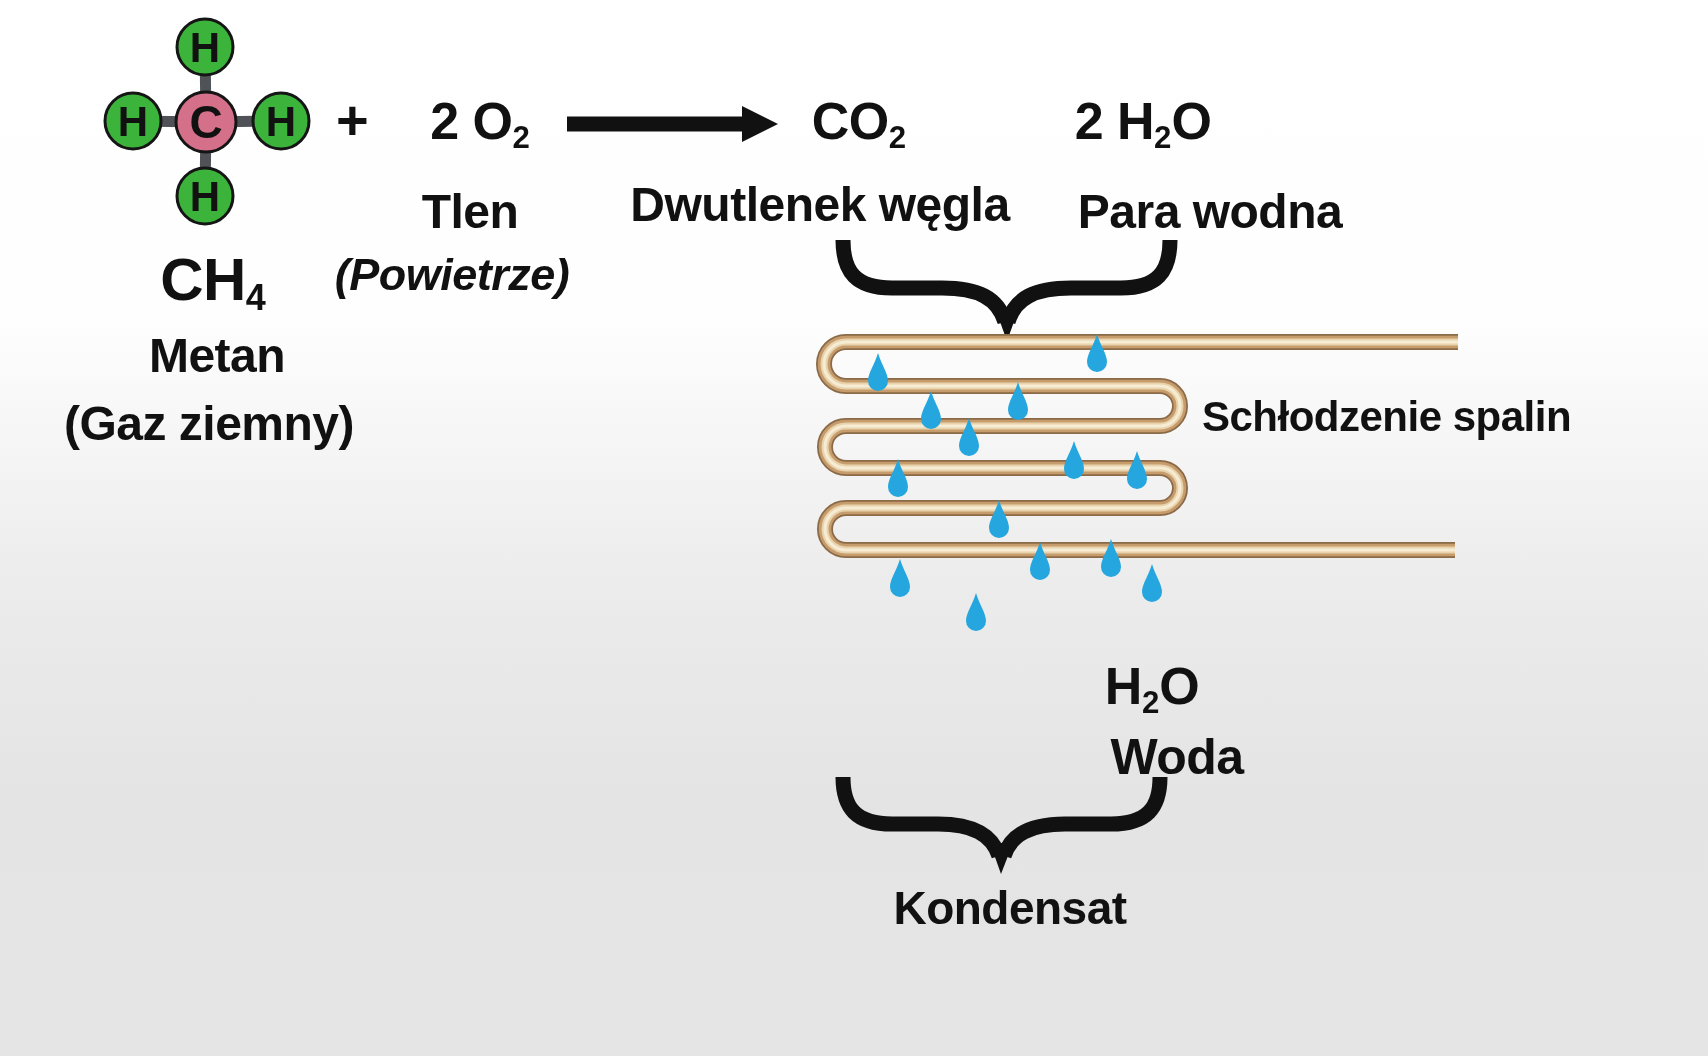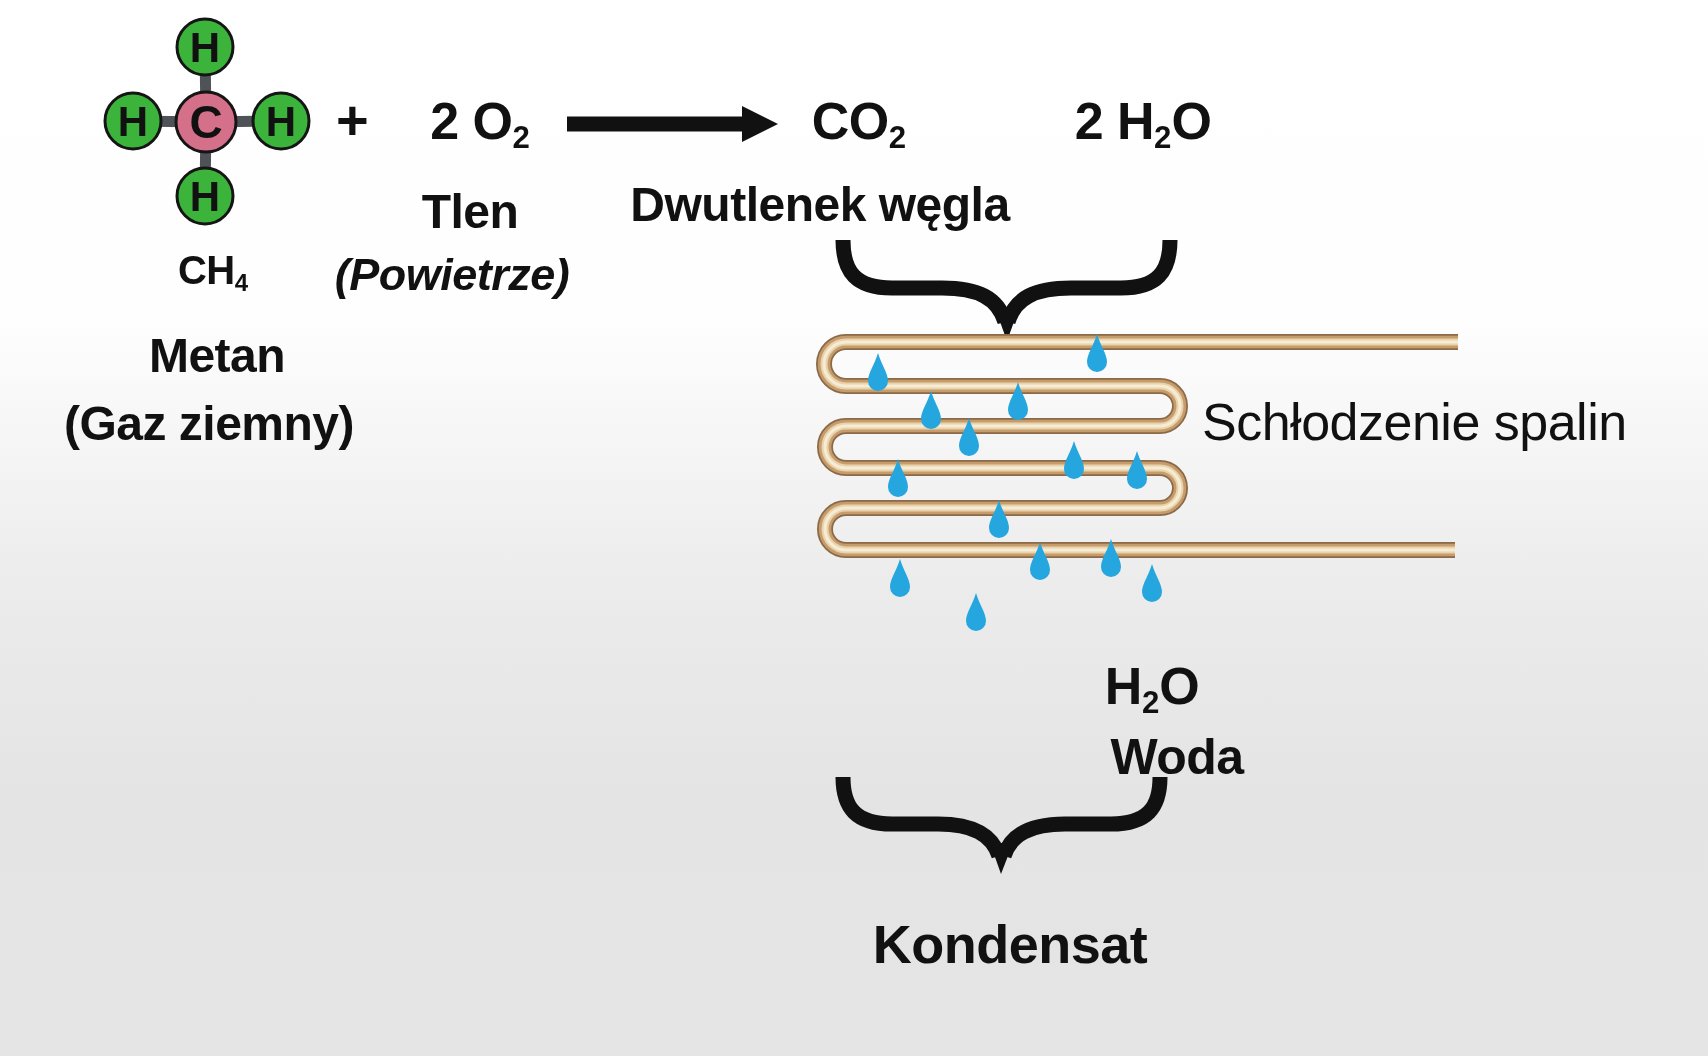--- a/index.html
+++ b/index.html
@@ -18,33 +18,33 @@
     position:absolute;
     transform:translateX(-50%);
     font-weight:700;
     color:#111;
     white-space:nowrap;
     letter-spacing:-0.5px;
     line-height:1;
   }
   .caption-line{
     position:absolute;
-    font-weight:400;
+    font-weight:700;
     color:#111;
     white-space:nowrap;
     letter-spacing:-0.5px;
     line-height:1;
-    font-size:52px;
+    font-size:42px;
   }
   .formula{font-size:52px;}
-  .f-small{font-size:40px;}
+  .f-small{font-size:60px;}
   .name{font-size:48px;}
   .name-sm{font-size:45px;}
   .name-bot{font-size:50px;}
-  .kondensat{font-size:54px;margin-top:32px;}
+  .kondensat{font-size:46px;}
   .plus{font-size:56px;}
   .sub{font-size:0.6em;vertical-align:-0.28em;letter-spacing:0;}
   svg text{font-weight:700;}
 </style>
 </head>
 <body>
 
 <div id="canvas">
 
   <svg id="overlay" width="1708" height="1056" viewBox="0 0 1708 1056">
@@ -120,20 +120,21 @@
   <div class="label name-sm" style="left:452px;top:252px;font-style:italic;">(Powietrze)</div>
 
   <div class="label f-small" style="left:213px;top:250px;"><span>CH</span><span class="sub">4</span></div>
   <div class="label name" style="left:217px;top:304px;margin-top:28px;">Metan</div>
   <div class="label name" style="left:209px;top:368px;margin-top:32px;">(Gaz ziemny)</div>
 
   <div class="label formula" style="left:859px;top:95px;"><span>CO</span><span class="sub">2</span></div>
   <div class="label name" style="left:820px;top:181px;">Dwutlenek węgla</div>
 
   <div class="label formula" style="left:1143px;top:95px;"><span>2 H</span><span class="sub">2</span><span>O</span></div>
+  <div class="label name" style="left:1210px;top:188px;">Para wodna</div>
 
   <div class="caption-line" style="left:1202px;top:396px;">Schłodzenie spalin</div>
 
   <div class="label formula" style="left:1152px;top:660px;"><span>H</span><span class="sub">2</span><span>O</span></div>
 
   <div class="label name-bot" style="left:1177px;top:732px;">Woda</div>
 
   <div class="label kondensat" style="left:1010px;top:885px;">Kondensat</div>
 
 </div>

